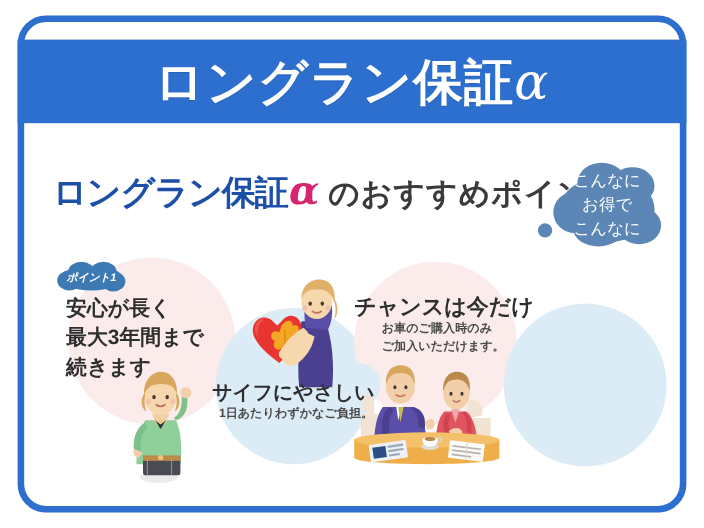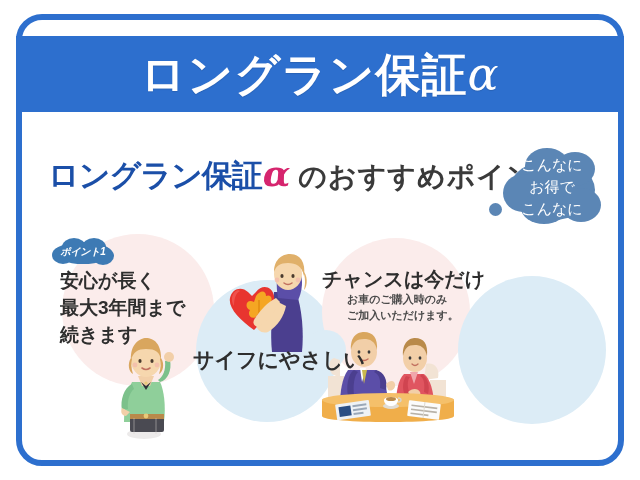--- a/index.html
+++ b/index.html
@@ -193,21 +193,21 @@
     position: absolute;
     color: #4a4a4a;
     font-size: 11px;
     font-weight: bold;
     z-index: 5;
     line-height: 1.45;
     white-space: nowrap;
   }
 
   #p1-head { left: 60px;  top: 268px; font-size: 19px; }
-  #p2-head { left: 193px; top: 345px; font-size: 21px; }
+  #p2-head { left: 193px; top: 345px; font-size: 18px; }
   #p2-sub  { left: 199px; top: 369px; }
   #p3-head { left: 322px; top: 265px; font-size: 20px; }
   #p3-sub  { left: 331px; top: 292px; margin-left: 16px; }
   #p4-head { left: 466px; top: 295px; font-size: 13.5px; text-align: center; line-height: 1.5; }
 
   
   .art { position: absolute; z-index: 4; }
 
   
   .lady1 { left: 110px; top: 330px; width: 76px; height: 110px; }
@@ -260,20 +260,21 @@
     <div class="blobpart b1"></div>
       <div class="blobpart b2"></div>
       <div class="blobpart b3"></div>
     <div class="blobpart b4"></div>
       <div class="blobpart b5"></div>
     <div class="badge-label">ポイント1</div>
   </div>
   <div class="pt-head" id="p1-head">安心が長く<br>最大3年間まで<br>続きます</div>
 
   <div class="pt-head" id="p2-head">サイフにやさしい</div>
+  <div class="pt-sub" id="p2-sub">1日あたりわずかなご負担。</div>
 
   <div class="pt-head" id="p3-head">チャンスは今だけ</div>
   <div class="pt-sub" id="p3-sub">お車のご購入時のみ<br>ご加入いただけます。</div>
 
 
   <svg class="art lady1" viewBox="0 0 76 110">
     <ellipse cx="34" cy="104" rx="17" ry="5" fill="#eceaea"></ellipse>
     <path d="M22 52 C18 60 14 76 14 92 L54 92 C56 76 54 60 50 52 Z" fill="#8fcf9a"></path>
     <rect x="20" y="86" width="34" height="16" rx="2" fill="#4a4a52"></rect>
     <rect x="20" y="84" width="34" height="5" fill="#b98a4a"></rect>

